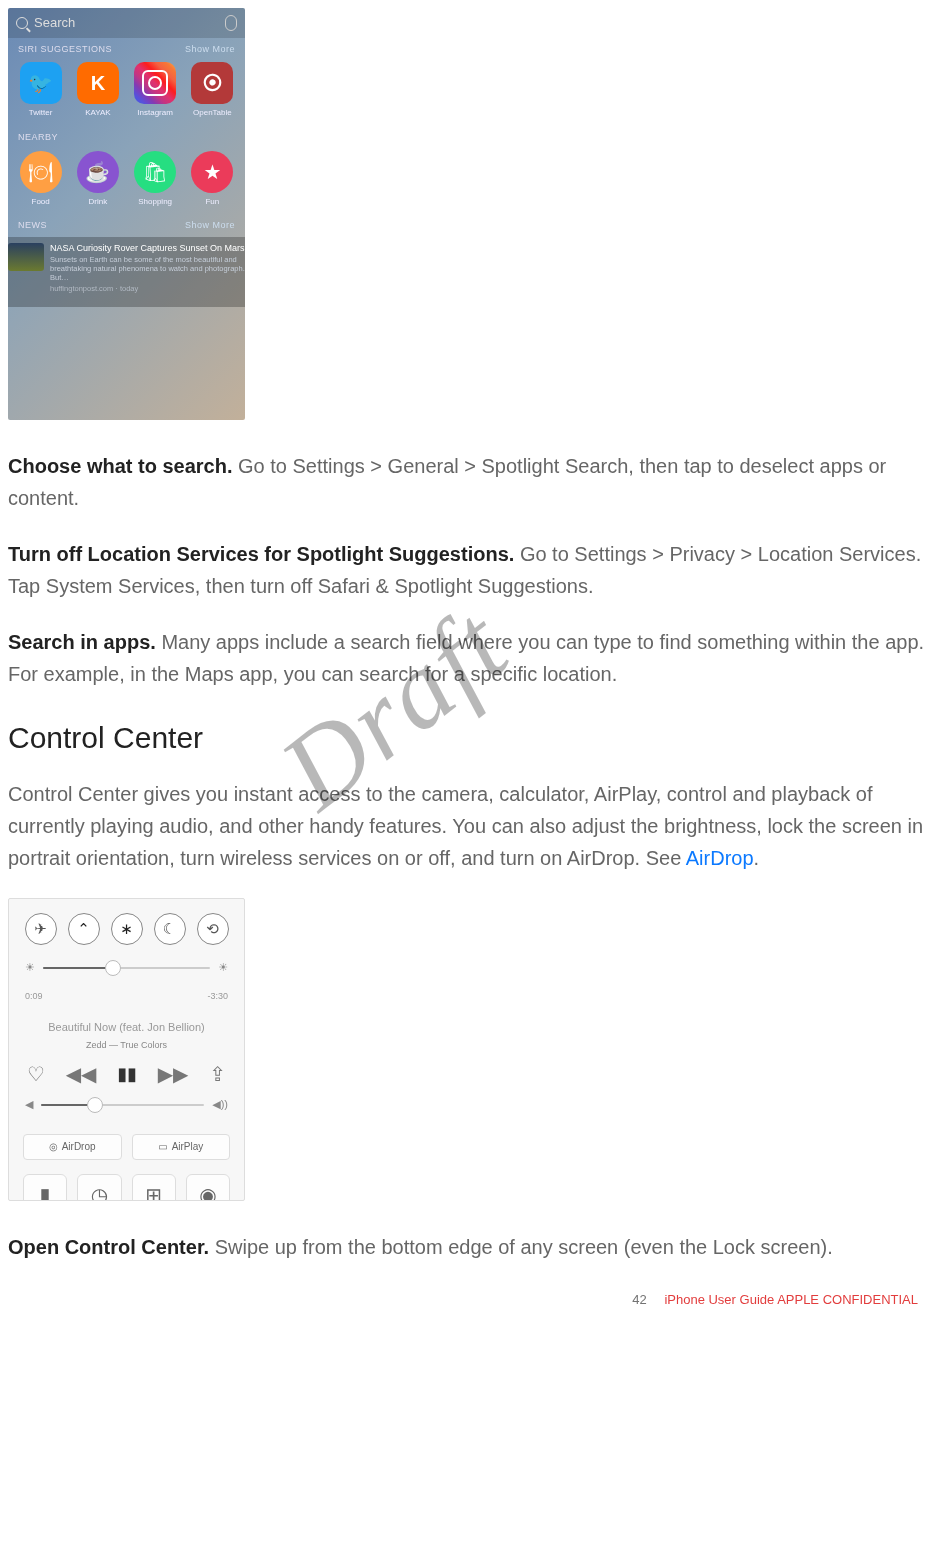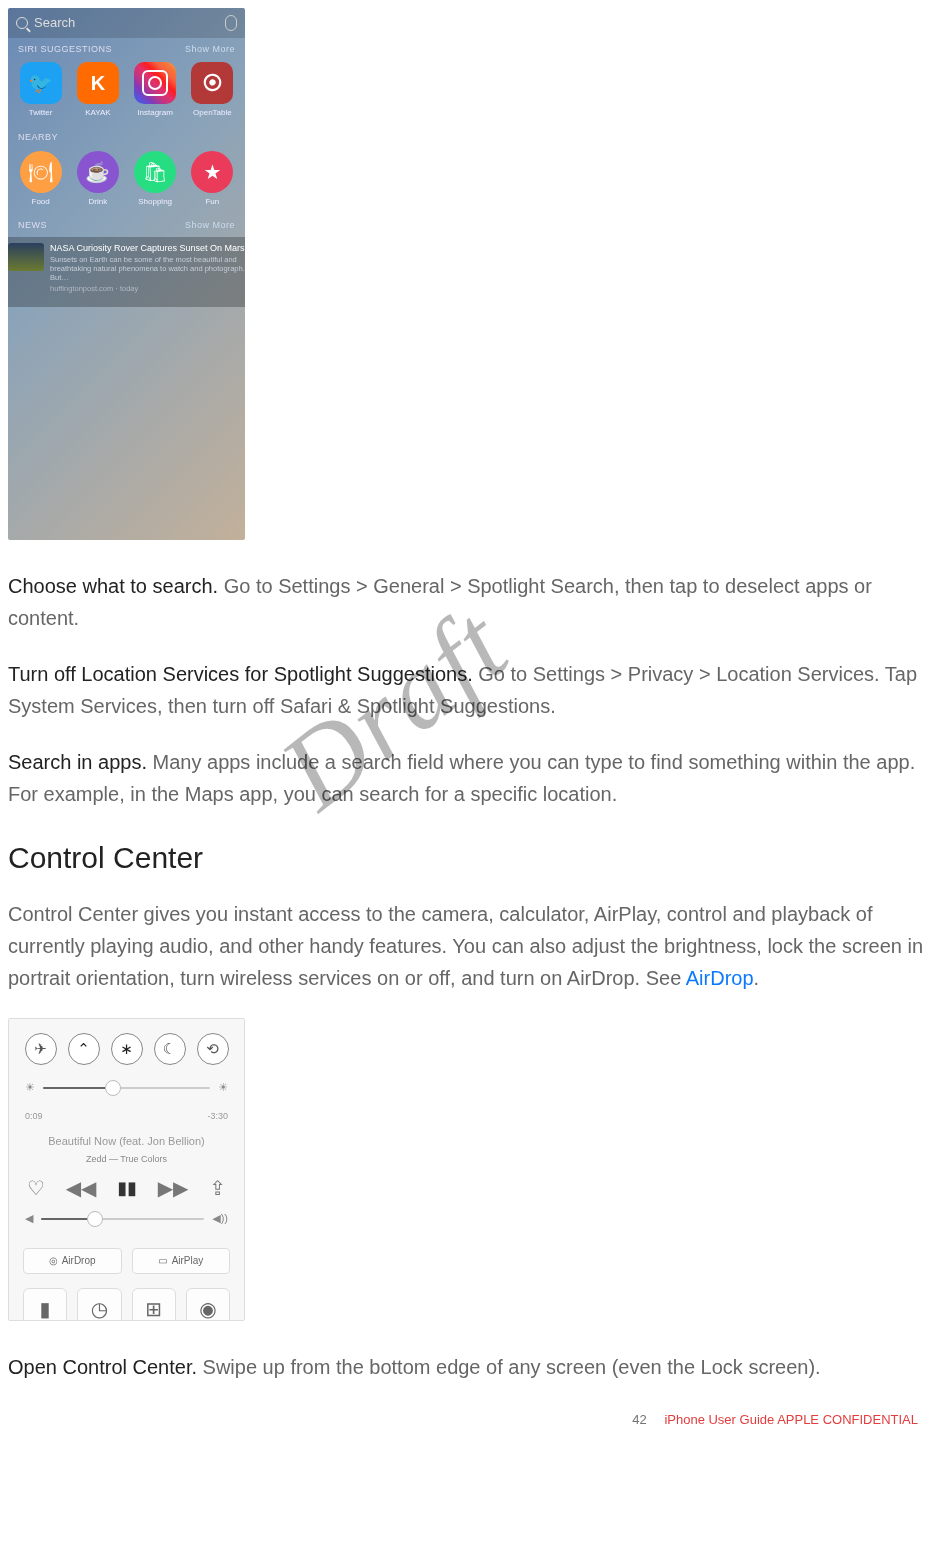--- a/index.html
+++ b/index.html
@@ -7,21 +7,21 @@
     font-family: -apple-system, "Helvetica Neue", Helvetica, Arial, sans-serif;
     width: 944px;
     background: #fff;
     color: #666;
     font-size: 20px;
     line-height: 1.6;
     position: relative;
   }
   .page { padding: 8px 8px 30px 8px; }
   .screenshot-1, .screenshot-2 { width: 237px; margin-bottom: 30px; }
-  .screenshot-1 { height: 532px; background: linear-gradient(135deg,#6a8ab5 0%, #8aa3b9 40%, #c2b09a 100%); border-radius: 2px; overflow: hidden; position: relative; }
+  .screenshot-1 { height: 412px; background: linear-gradient(135deg,#6a8ab5 0%, #8aa3b9 40%, #c2b09a 100%); border-radius: 2px; overflow: hidden; position: relative; }
   .sbar { display:flex; align-items:center; height:30px; background:rgba(0,0,0,0.15); padding:0 8px; gap:6px; }
   .sbar .mag { width:12px; height:12px; border:1.5px solid #ddd; border-radius:50%; position:relative; }
   .sbar .mag::after { content:""; position:absolute; width:5px; height:1.5px; background:#ddd; bottom:-2px; right:-4px; transform:rotate(45deg); }
   .sbar .plc { color:#ddd; font-size:13px; flex:1; }
   .sbar .mic { width:12px; height:16px; border:1px solid #ccc; border-radius:6px; }
   .hdr-row { display:flex; justify-content:space-between; padding:4px 10px; font-size:9px; color:#dde; letter-spacing:0.5px; }
   .showmore { color:#cde; font-size:9px; }
   .people-row { display:flex; justify-content:space-around; padding:2px 4px 6px 4px; }
   .person { display:flex; flex-direction:column; align-items:center; gap:3px; }
   .avatar { width:42px; height:42px; border-radius:50%; background:radial-gradient(circle at 50% 30%, #f2d5bd 0%, #d9b694 55%, #2b2b2b 100%); border:1px solid rgba(255,255,255,0.2); }
@@ -44,36 +44,36 @@
   .news-area { background:rgba(0,0,0,0.25); padding:6px 0; }
   .news-item { display:flex; gap:6px; margin-bottom:6px; }
   .thumb { width:36px; height:28px; border-radius:3px; flex-shrink:0; }
   .thumb1 { background:linear-gradient(#2a4060,#6b7a30); }
   .thumb2 { background:linear-gradient(#5a7030,#8aa050); }
   .news-text .title { font-size:9px; color:#fff; font-weight:500; line-height:1.2; }
   .news-text .sub { font-size:7.5px; color:#c5cdd8; line-height:1.2; margin-top:1px; }
   .news-text .src { font-size:7.5px; color:#b0b8c2; margin-top:1px; }
 
   .para { margin-bottom: 24px; }
-  .para strong { color:#222; font-weight:400; }
+  .para strong { color:#222; font-weight:700; }
   h2 { color:#222; font-size:30px; font-weight:400; margin:24px 0 16px 0; }
   a.link { color:#0b79ff; text-decoration:none; }
 
   .screenshot-2 { height: 303px; background:#f7f7f7; border:1px solid #ddd; border-radius:2px; position:relative; overflow:hidden; }
   .cc-toggles { display:flex; justify-content:space-around; padding:14px 10px 8px 10px; }
   .tog { width:32px; height:32px; border-radius:50%; border:1px solid #888; display:flex; align-items:center; justify-content:center; font-size:15px; color:#555; background:#fff; }
   .tog.on { background:#fff; color:#222; }
   .cc-brightness { display:flex; align-items:center; padding:6px 16px; gap:8px; }
   .sun-s, .sun-l { color:#888; font-size:11px; }
   .track { flex:1; height:2px; background:#ccc; position:relative; border-radius:1px; }
   .track .fill { position:absolute; left:0; top:0; height:100%; background:#666; border-radius:1px; }
   .track .knob { position:absolute; top:50%; width:16px; height:16px; background:#fff; border:1px solid #bbb; border-radius:50%; transform:translate(-50%,-50%); }
   .cc-music { padding:6px 16px; text-align:center; }
   .time-row { display:flex; justify-content:space-between; font-size:9px; color:#999; }
-  .song { font-size:11px; color:#999; margin-top:10px; }
+  .song { font-size:11px; color:#999; margin-top:16px; }
   .album { font-size:9px; color:#888; margin-top:1px; }
   .controls { display:flex; justify-content:space-between; align-items:center; margin-top:6px; padding:0 2px; color:#777; }
   .cc-btnrow { display:flex; gap:10px; padding:8px 14px; }
   .cc-btn { flex:1; height:26px; border-radius:4px; background:rgba(255,255,255,0.7); border:1px solid #ddd; display:flex; align-items:center; justify-content:center; gap:4px; font-size:10px; color:#666; }
   .cc-shortcuts { display:flex; gap:10px; padding:6px 14px 12px 14px; }
   .scut { flex:1; height:42px; border-radius:6px; background:rgba(255,255,255,0.7); border:1px solid #ddd; display:flex; align-items:center; justify-content:center; color:#666; }
 
   .watermark {
     position: absolute;
     left: 270px;

